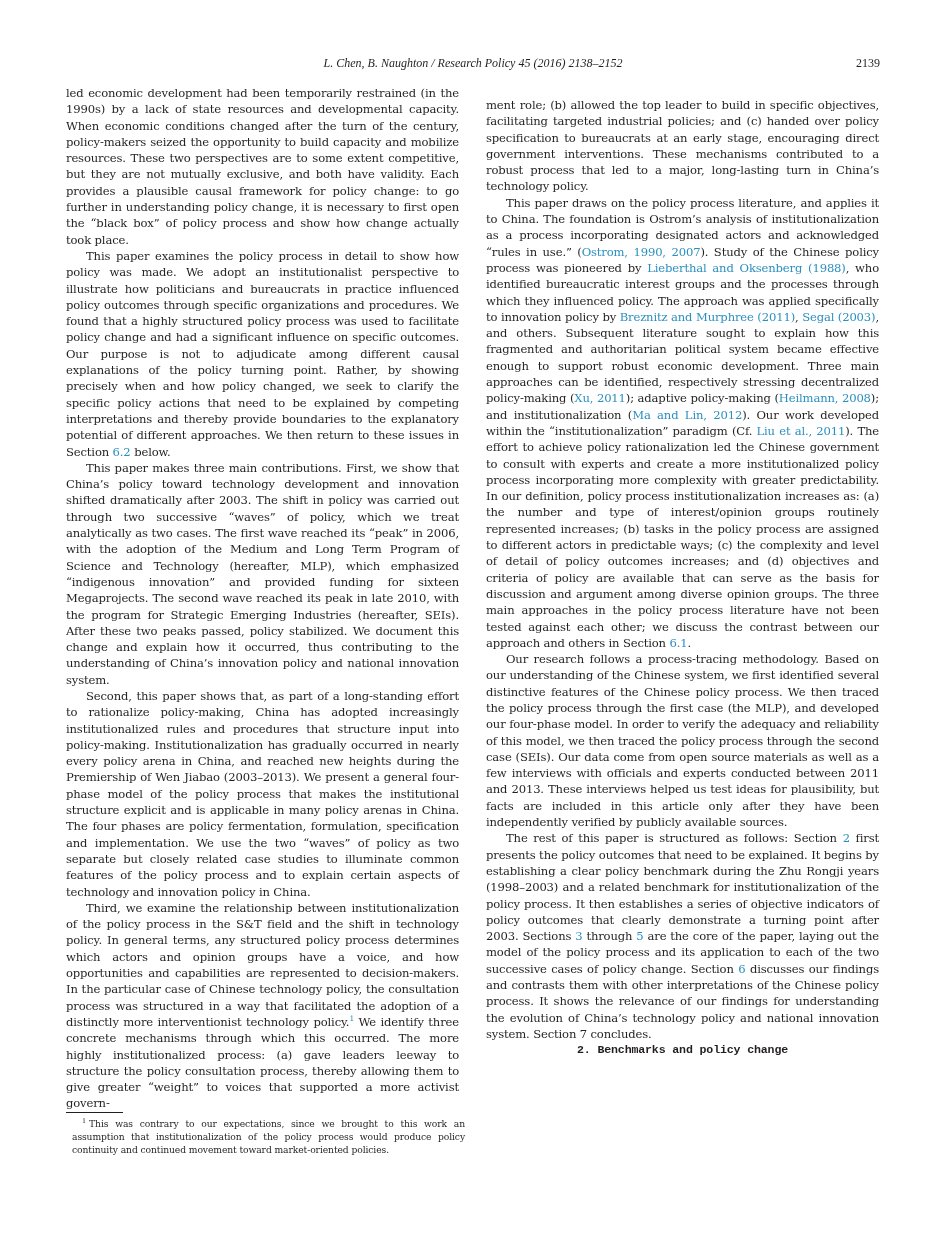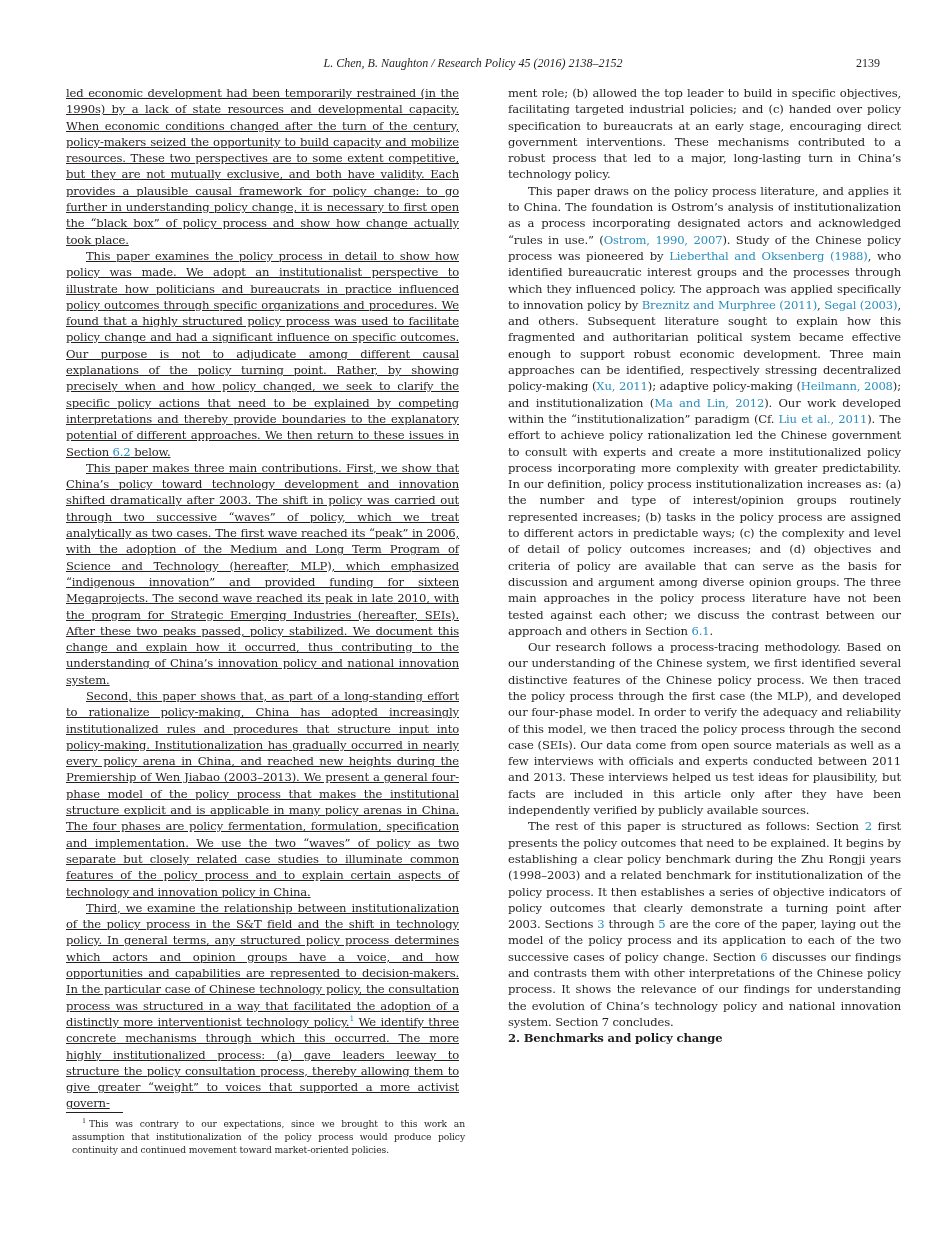--- a/index.html
+++ b/index.html
@@ -4,27 +4,27 @@
 <style>
   html, body { margin: 0; padding: 0; background: #ffffff; }
   body { width: 925px; height: 1234px; position: relative; overflow: hidden; color: #231f20;
          font-family: "DejaVu Serif", "Liberation Serif", serif; }
   .header { position: absolute; top: 56px; left: 66px; width: 814px; height: 14px; font-size: 12px;
             font-style: italic; font-family: "Liberation Serif", serif; }
   .header .title { position: absolute; left: 0; right: 0; text-align: center; }
   .header .pageno { position: absolute; right: 0; font-style: normal; margin-left: 40px; }
   .col { position: absolute; top: 85px; width: 393px; font-size: 11.6px; line-height: 16.3px;
          text-align: justify; hyphens: manual; letter-spacing: -0.15px; }
-  .col.left { left: 66px; text-decoration: underline; }
-  .col.right { left: 508px; }
+  .col.left { left: 66px; }
+  .col.right { left: 486px; margin-top: 12px; }
   .col p { margin: 0; text-indent: 20px; }
   .col p.noindent { text-indent: 0; }
   a.ref { color: #2b8fc0; text-decoration: none; }
   sup.fn { font-size: 7.5px; color: #2b8fc0; vertical-align: super; line-height: 0; }
-  .sec-head { font-weight: bold; margin: 33px 0 18px 0; text-indent: 0 !important; text-align: left; }
+  .sec-head { font-weight: bold; margin: 33px 0 18px 0; text-indent: 0 !important; text-align: center; font-family: Liberation Mono, monospace; }
   .footnote-rule { position: absolute; left: 66px; top: 1112px; width: 57px; border-top: 1px solid #231f20; }
   .footnote { position: absolute; left: 72px; top: 1117px; width: 393px; font-size: 9.2px; line-height: 13px;
               text-align: justify; letter-spacing: -0.1px; }
   .footnote sup { font-size: 6.5px; vertical-align: super; line-height: 0; margin-left: 10px; margin-right: 3px; }
 </style>
 </head>
 <body>
 
 <div class="header">
   <span class="title">L. Chen, B. Naughton / Research Policy 45 (2016) 2138–2152</span>

